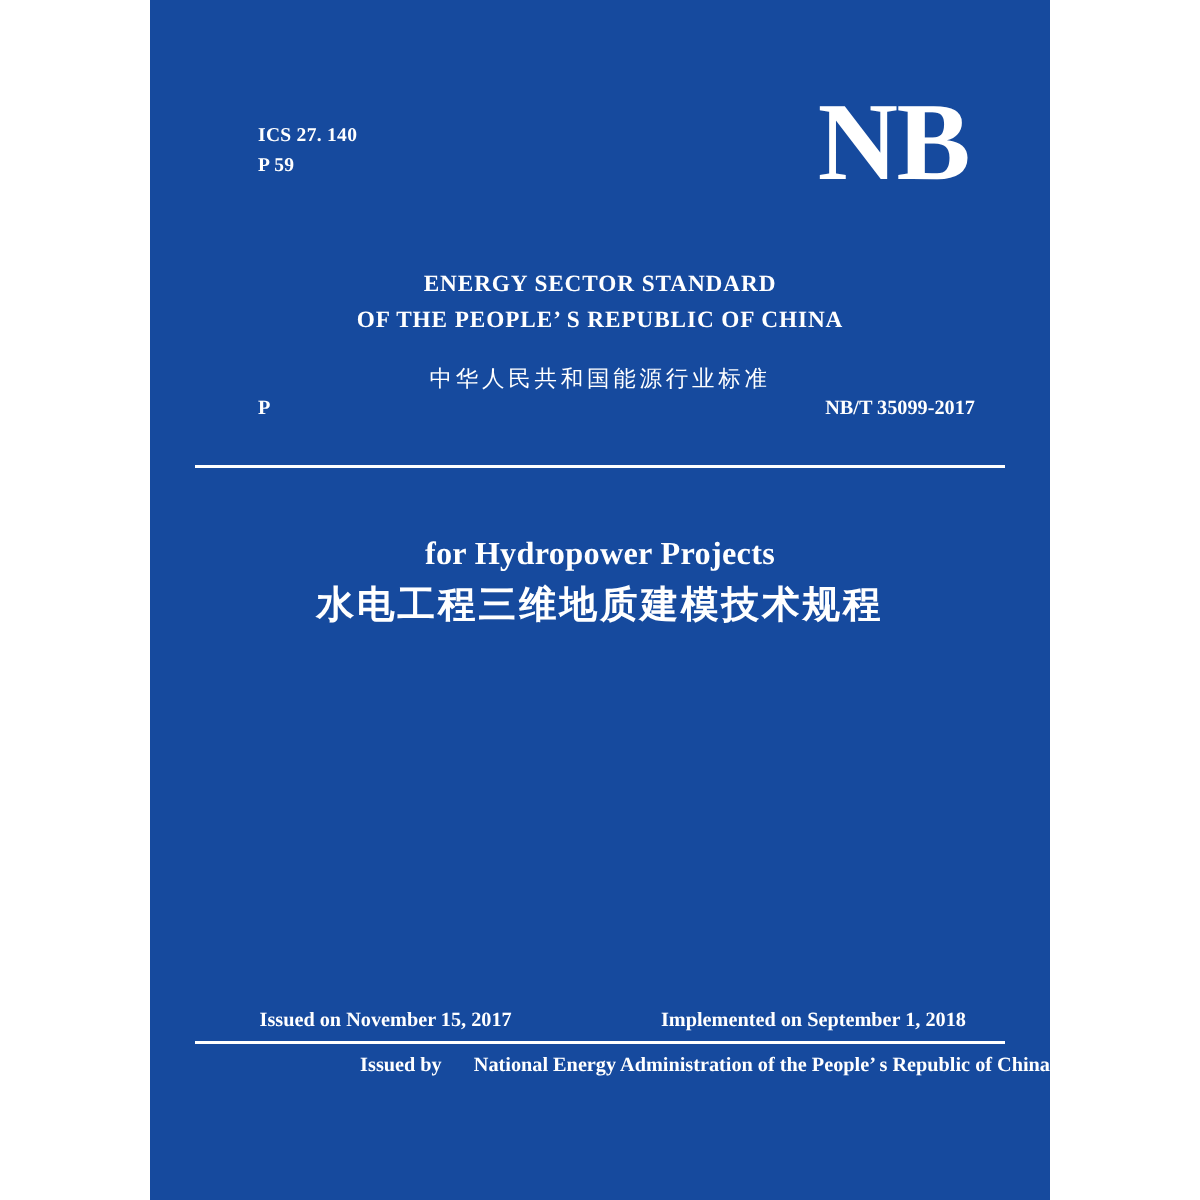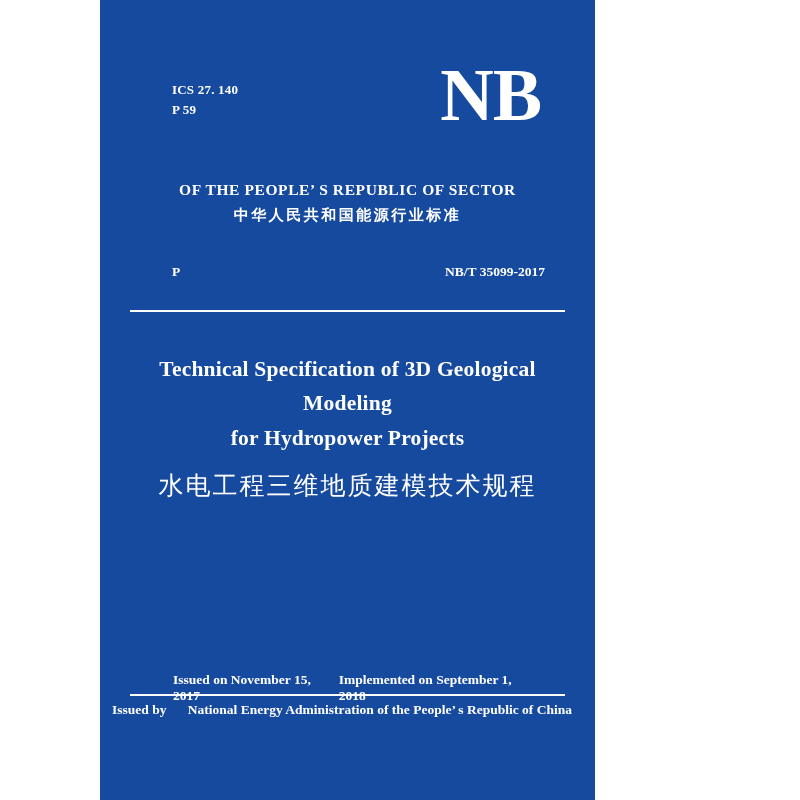--- a/index.html
+++ b/index.html
@@ -12,21 +12,21 @@
     width: 800px;
     height: 800px;
     background: #ffffff;
     overflow: hidden;
     font-family: "Liberation Serif", serif;
   }
   .cover {
     position: absolute;
     left: 100px;
     top: 0;
-    width: 495px;
+    width: 600px;
     height: 800px;
     background: #164a9e;
     color: #ffffff;
   }
   
   .codes {
     position: absolute;
     left: 72px;
     top: 80px;
     font-size: 13px;
@@ -53,23 +53,23 @@
     top: 178px;
     text-align: center;
   }
   .std-en1, .std-en2 {
     font-size: 15.5px;
     font-weight: bold;
     letter-spacing: 0.6px;
     line-height: 1.55;
   }
   .std-cn {
-    margin-top: 4px;
+    margin-top: 17px;
     font-size: 15px;
-    font-weight: bold;
+    font-weight: normal;
     letter-spacing: 2.5px;
     font-family: "DejaVu Sans", sans-serif;
   }
   
   .code-row {
     position: absolute;
     left: 72px;
     right: 50px;
     top: 264px;
     display: flex;
@@ -96,76 +96,75 @@
     top: 352px;
     text-align: center;
   }
   .mt-en {
     font-size: 21.5px;
     font-weight: bold;
     line-height: 1.6;
     letter-spacing: 0.2px;
   }
   .mt-cn {
-    margin-top: 14px;
     font-size: 25px;
-    font-weight: normal;
+    font-weight: bold;
     letter-spacing: 2px;
     font-family: "DejaVu Sans", sans-serif;
   }
   
   .dates {
     position: absolute;
     left: 73px;
     right: 56px;
     top: 672px;
     display: flex;
     justify-content: space-between;
     font-size: 13.5px;
     font-weight: bold;
   }
   
   .issuer {
     position: absolute;
-    left: 12px;
+    left: 0;
     right: 0;
     top: 702px;
-    text-align: left;
+    text-align: right;
     font-size: 13.5px;
     font-weight: bold;
   }
   .issuer .lbl { margin-right: 18px; }
 </style>
 </head>
 <body>
 
 <div class="page">
   <div class="cover">
 
     <div class="codes">
       <div>ICS 27. 140</div>
       <div>P 59</div>
     </div>
 
     <div class="nb-logo">NB</div>
 
     <div class="std-titles">
-      <div class="std-en2">OF THE PEOPLE’ S REPUBLIC OF SECTOR</div>
+      <div class="std-en1">ENERGY SECTOR STANDARD</div>
+      <div class="std-en2">OF THE PEOPLE’ S REPUBLIC OF CHINA</div>
       <div class="std-cn">中华人民共和国能源行业标准</div>
     </div>
 
     <div class="code-row">
       <span>P</span>
       <span>NB/T 35099-2017</span>
     </div>
 
     <div class="rule rule-top"></div>
 
     <div class="main-title">
-      <div class="mt-en">Technical Specification of 3D Geological Modeling</div>
       <div class="mt-en">for Hydropower Projects</div>
       <div class="mt-cn">水电工程三维地质建模技术规程</div>
     </div>
 
     <div class="dates">
       <span>Issued on November 15, 2017</span>
       <span>Implemented on September 1, 2018</span>
     </div>
 
     <div class="rule rule-bottom"></div>

